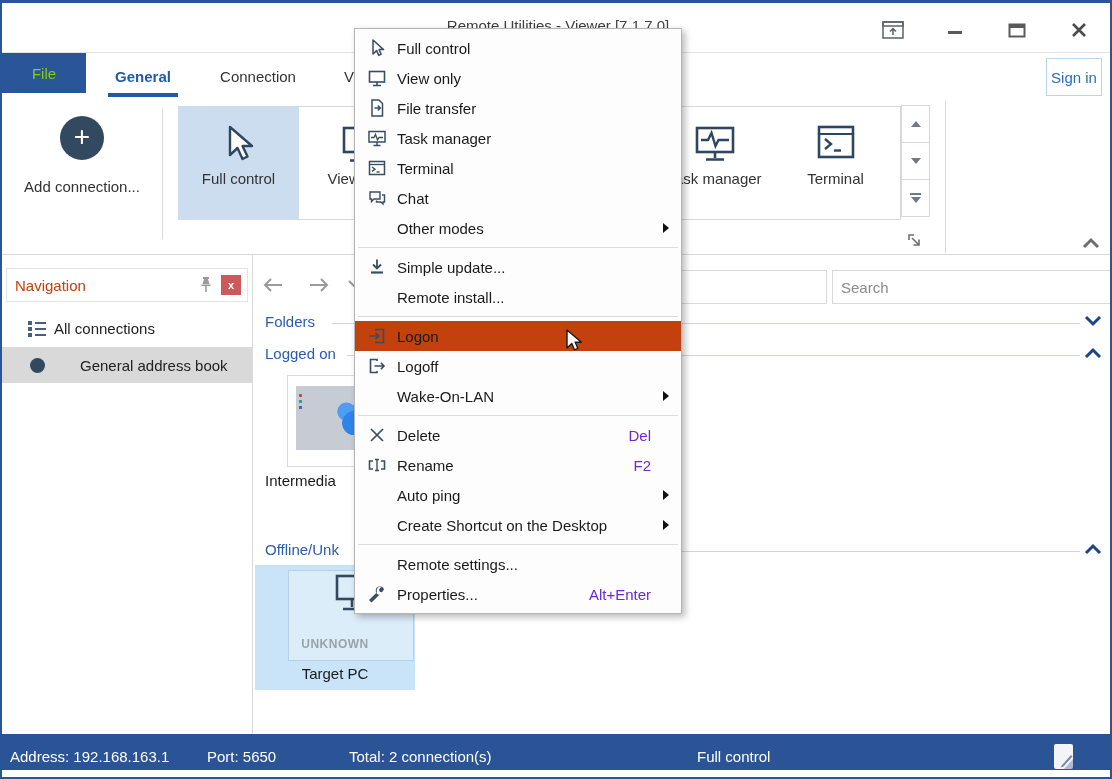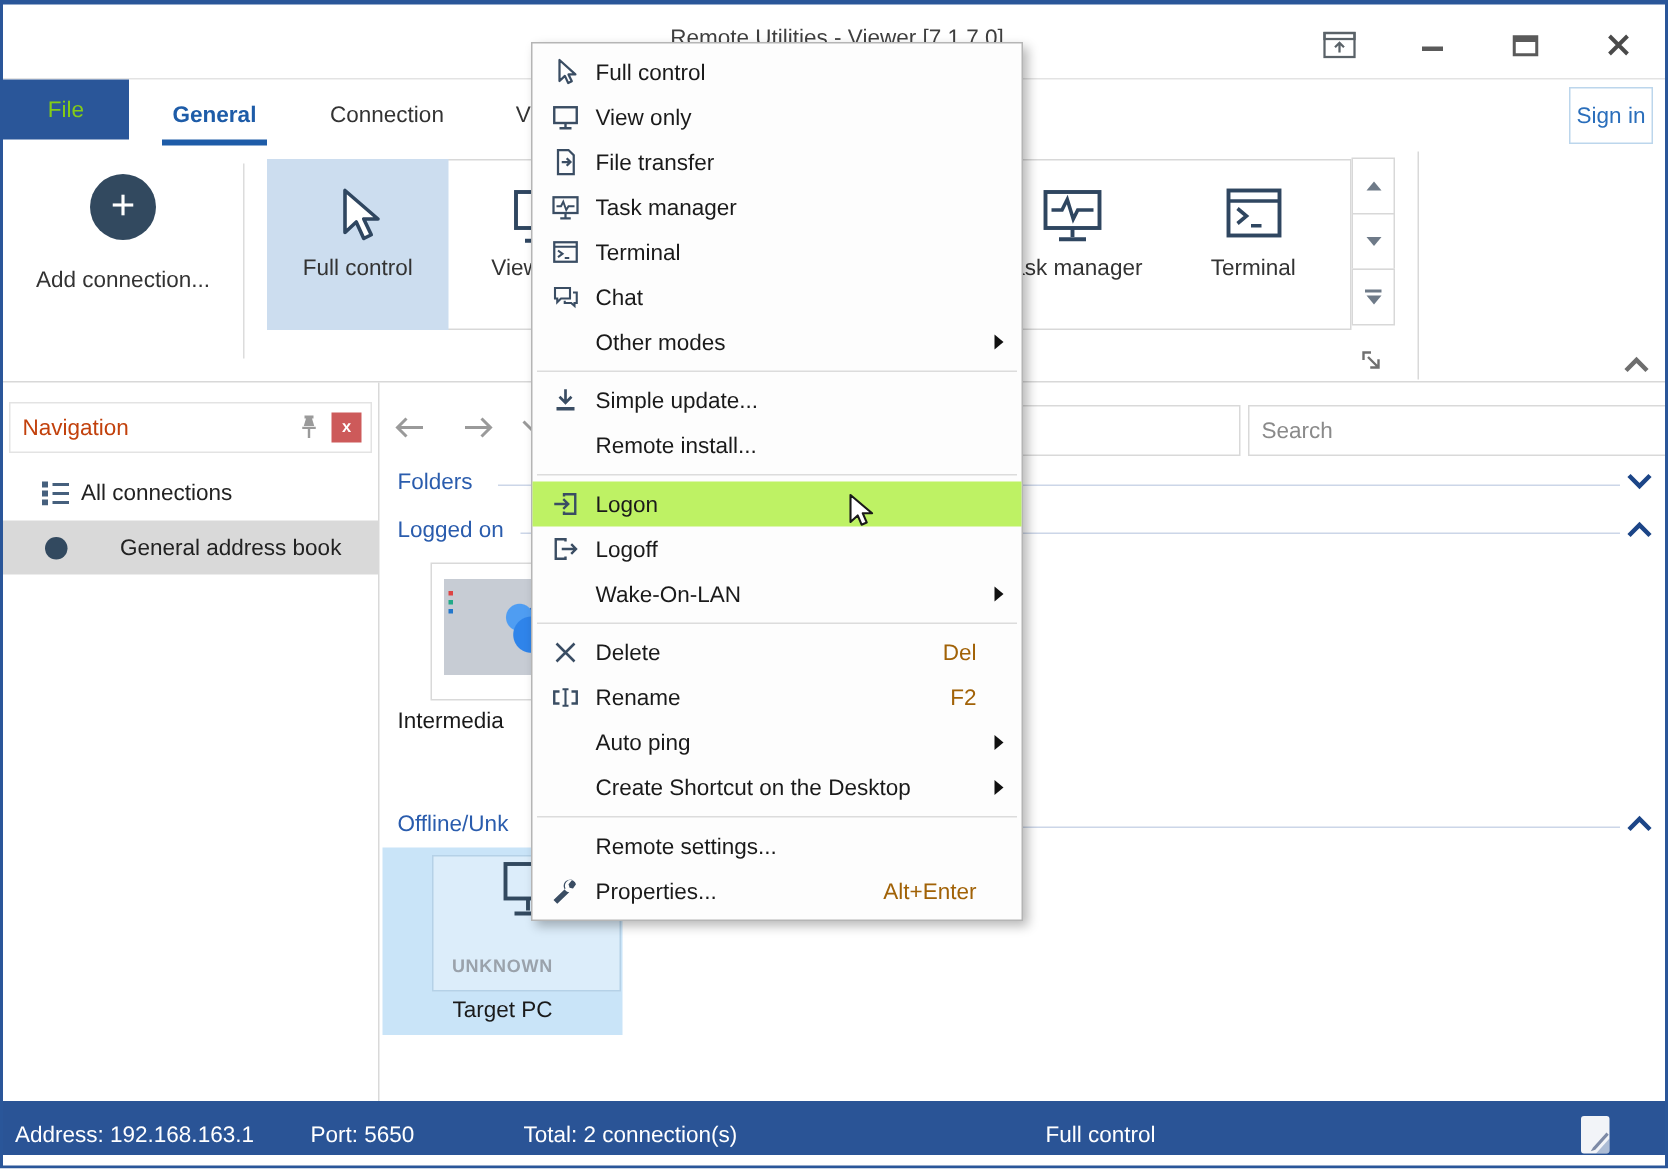--- a/index.html
+++ b/index.html
@@ -77,22 +77,22 @@
 
   
   .statusbar { left:0; top:731px; width:1108px; height:36px; background:#2a5496; color:#fff; font-size:15px; }
   .statusbar span { position:absolute; top:0; line-height:45px; }
 
   
   .ctx { left:352px; top:25px; width:328px; background:#fdfdfd; border:1px solid #b5b5b5; box-shadow:3px 3px 7px rgba(0,0,0,0.28); padding:4px 0; z-index:50; }
   .mi { position:relative; height:30px; display:flex; align-items:center; cursor:pointer; }
   .mi .ico { width:20px; height:20px; margin-left:12px; flex:none; }
   .mi .lbl { margin-left:10px; font-size:15px; color:#1a1a1a; white-space:nowrap; }
-  .mi .sc { margin-left:auto; margin-right:30px; font-size:15px; color:#a16207; }
-  .mi-hl { background:#bef264; }
+  .mi .sc { margin-left:auto; margin-right:30px; font-size:15px; color:#6d28d9; }
+  .mi-hl { background:#c2410c; }
   .msep { height:1px; background:#dcdcdc; margin:4px 3px; }
   .subarrow { position:absolute; right:12px; top:10px; width:0; height:0; border-top:5px solid transparent; border-bottom:5px solid transparent; border-left:6px solid #111; }
 
   .cursor-svg { left:563px; top:326px; z-index:60; }
 </style>
 </head>
 <body>
 
 <div class="window">
 

